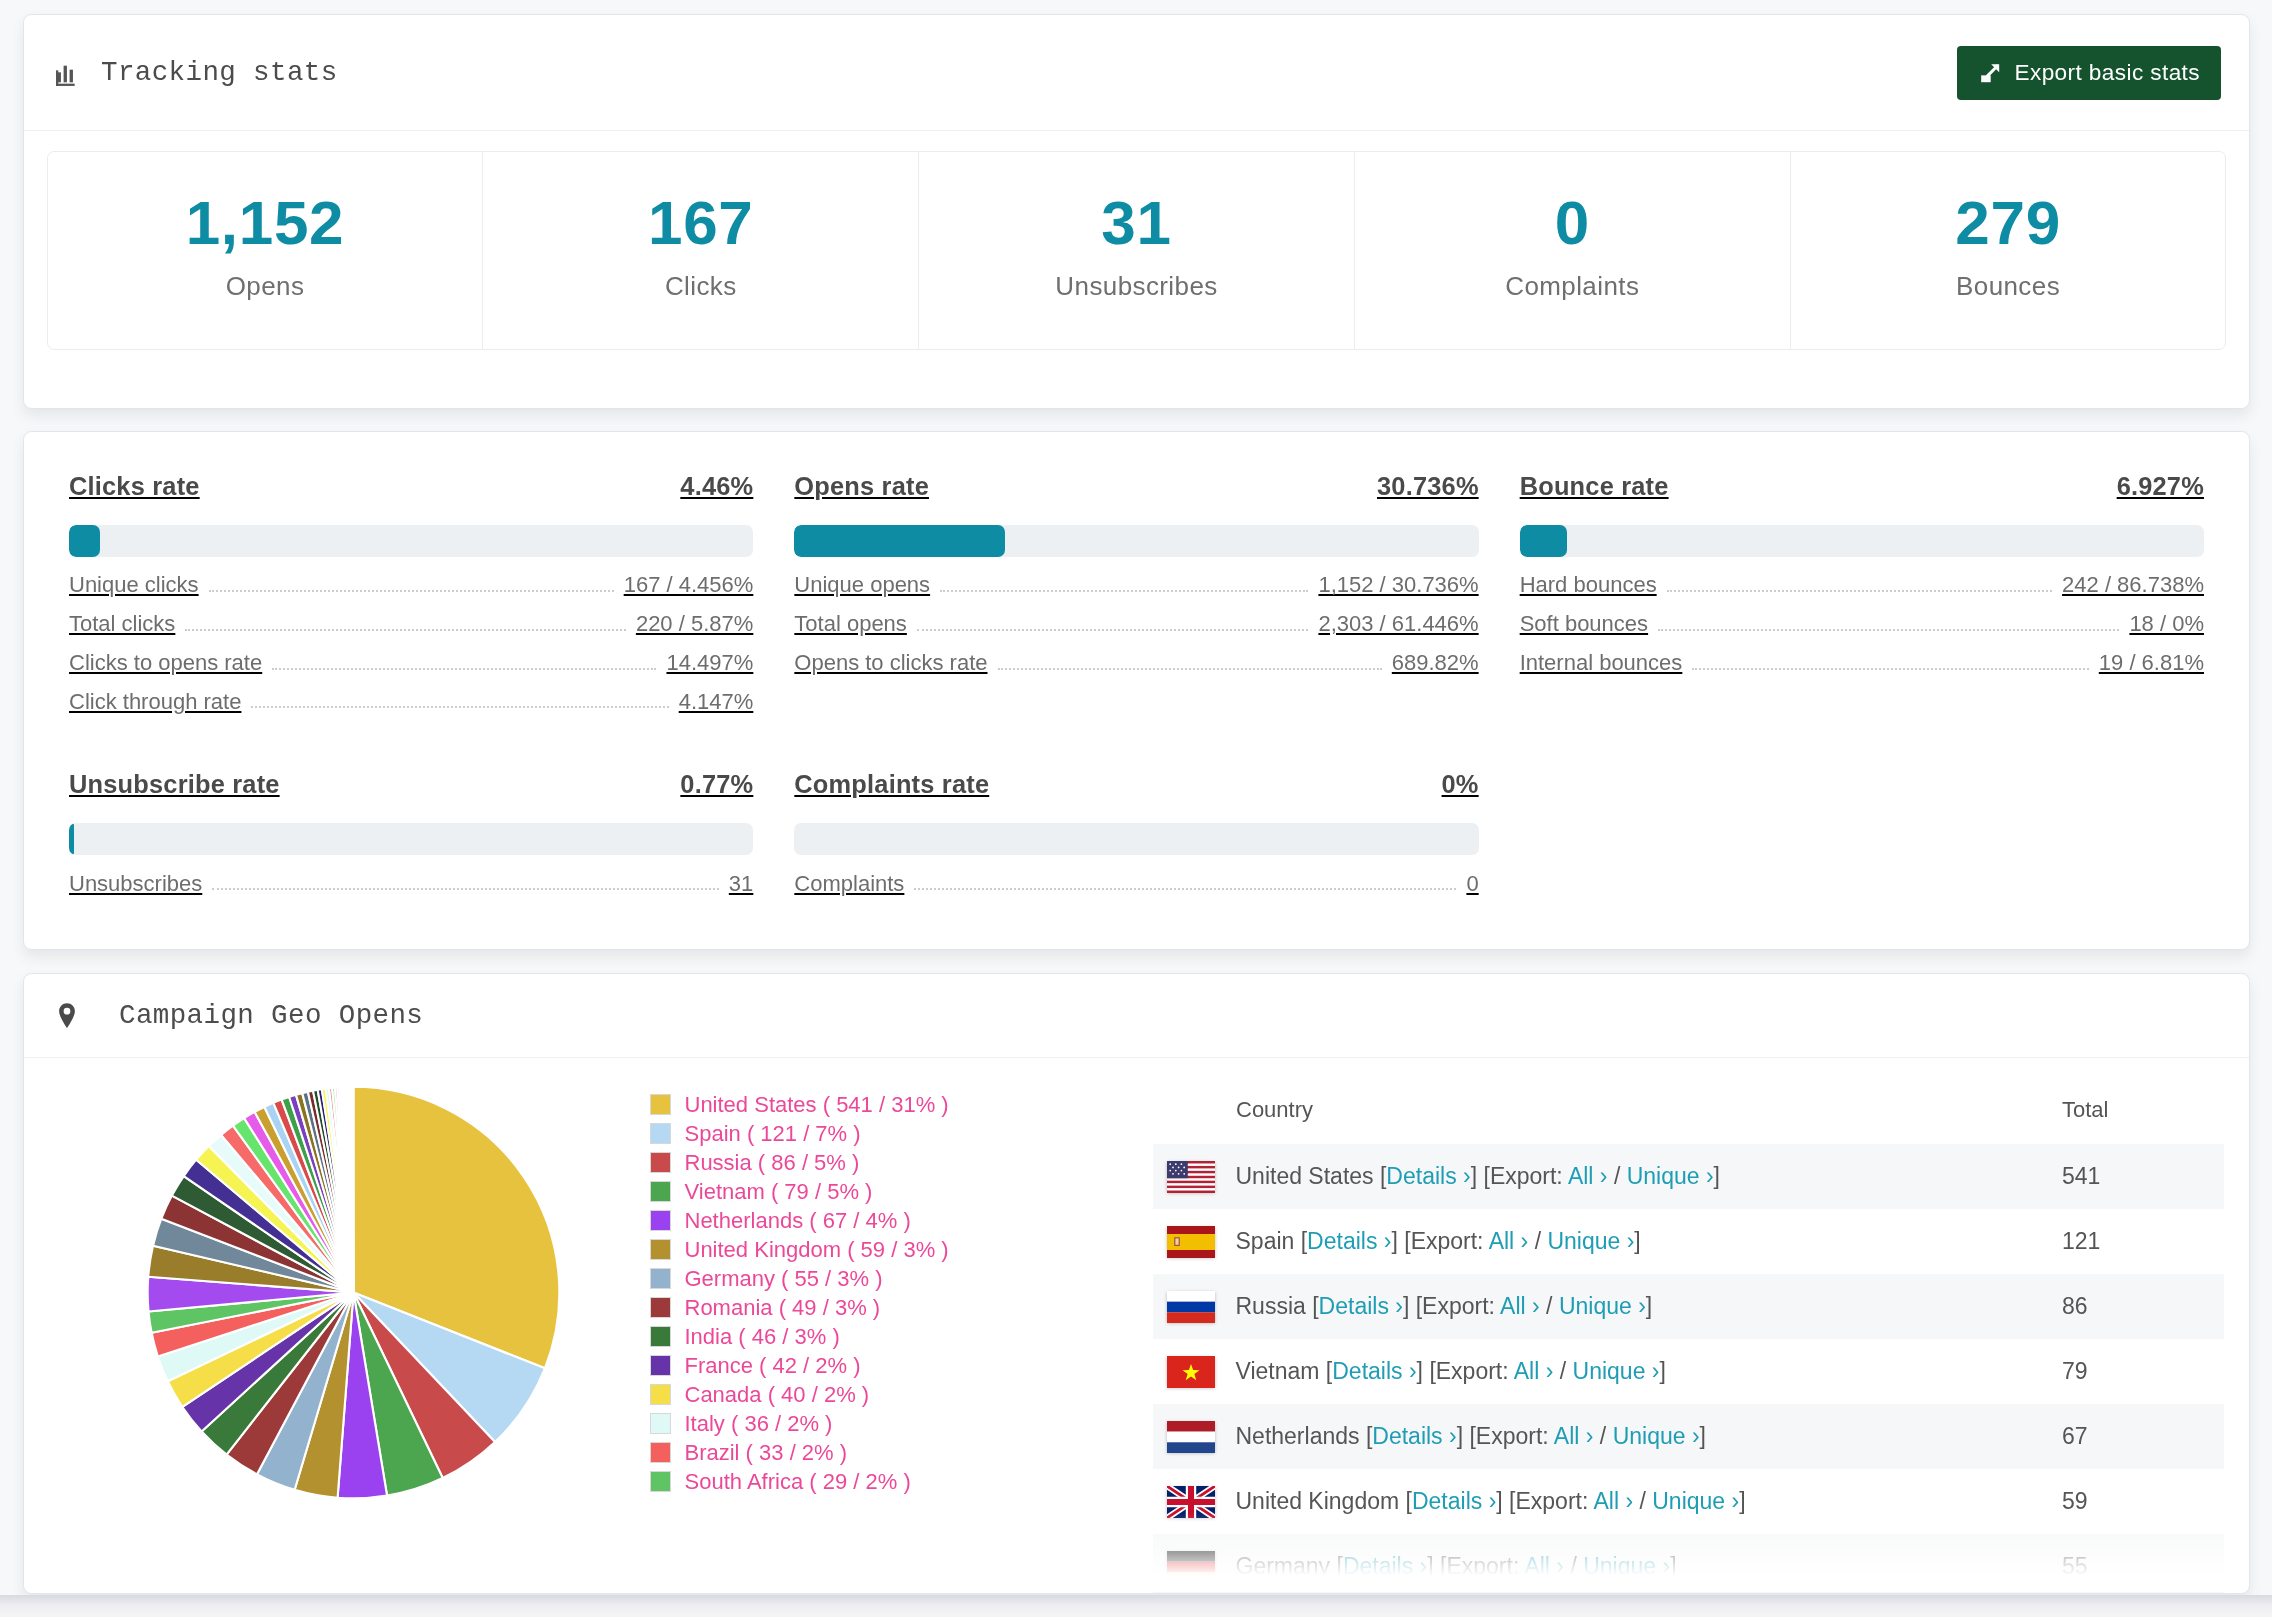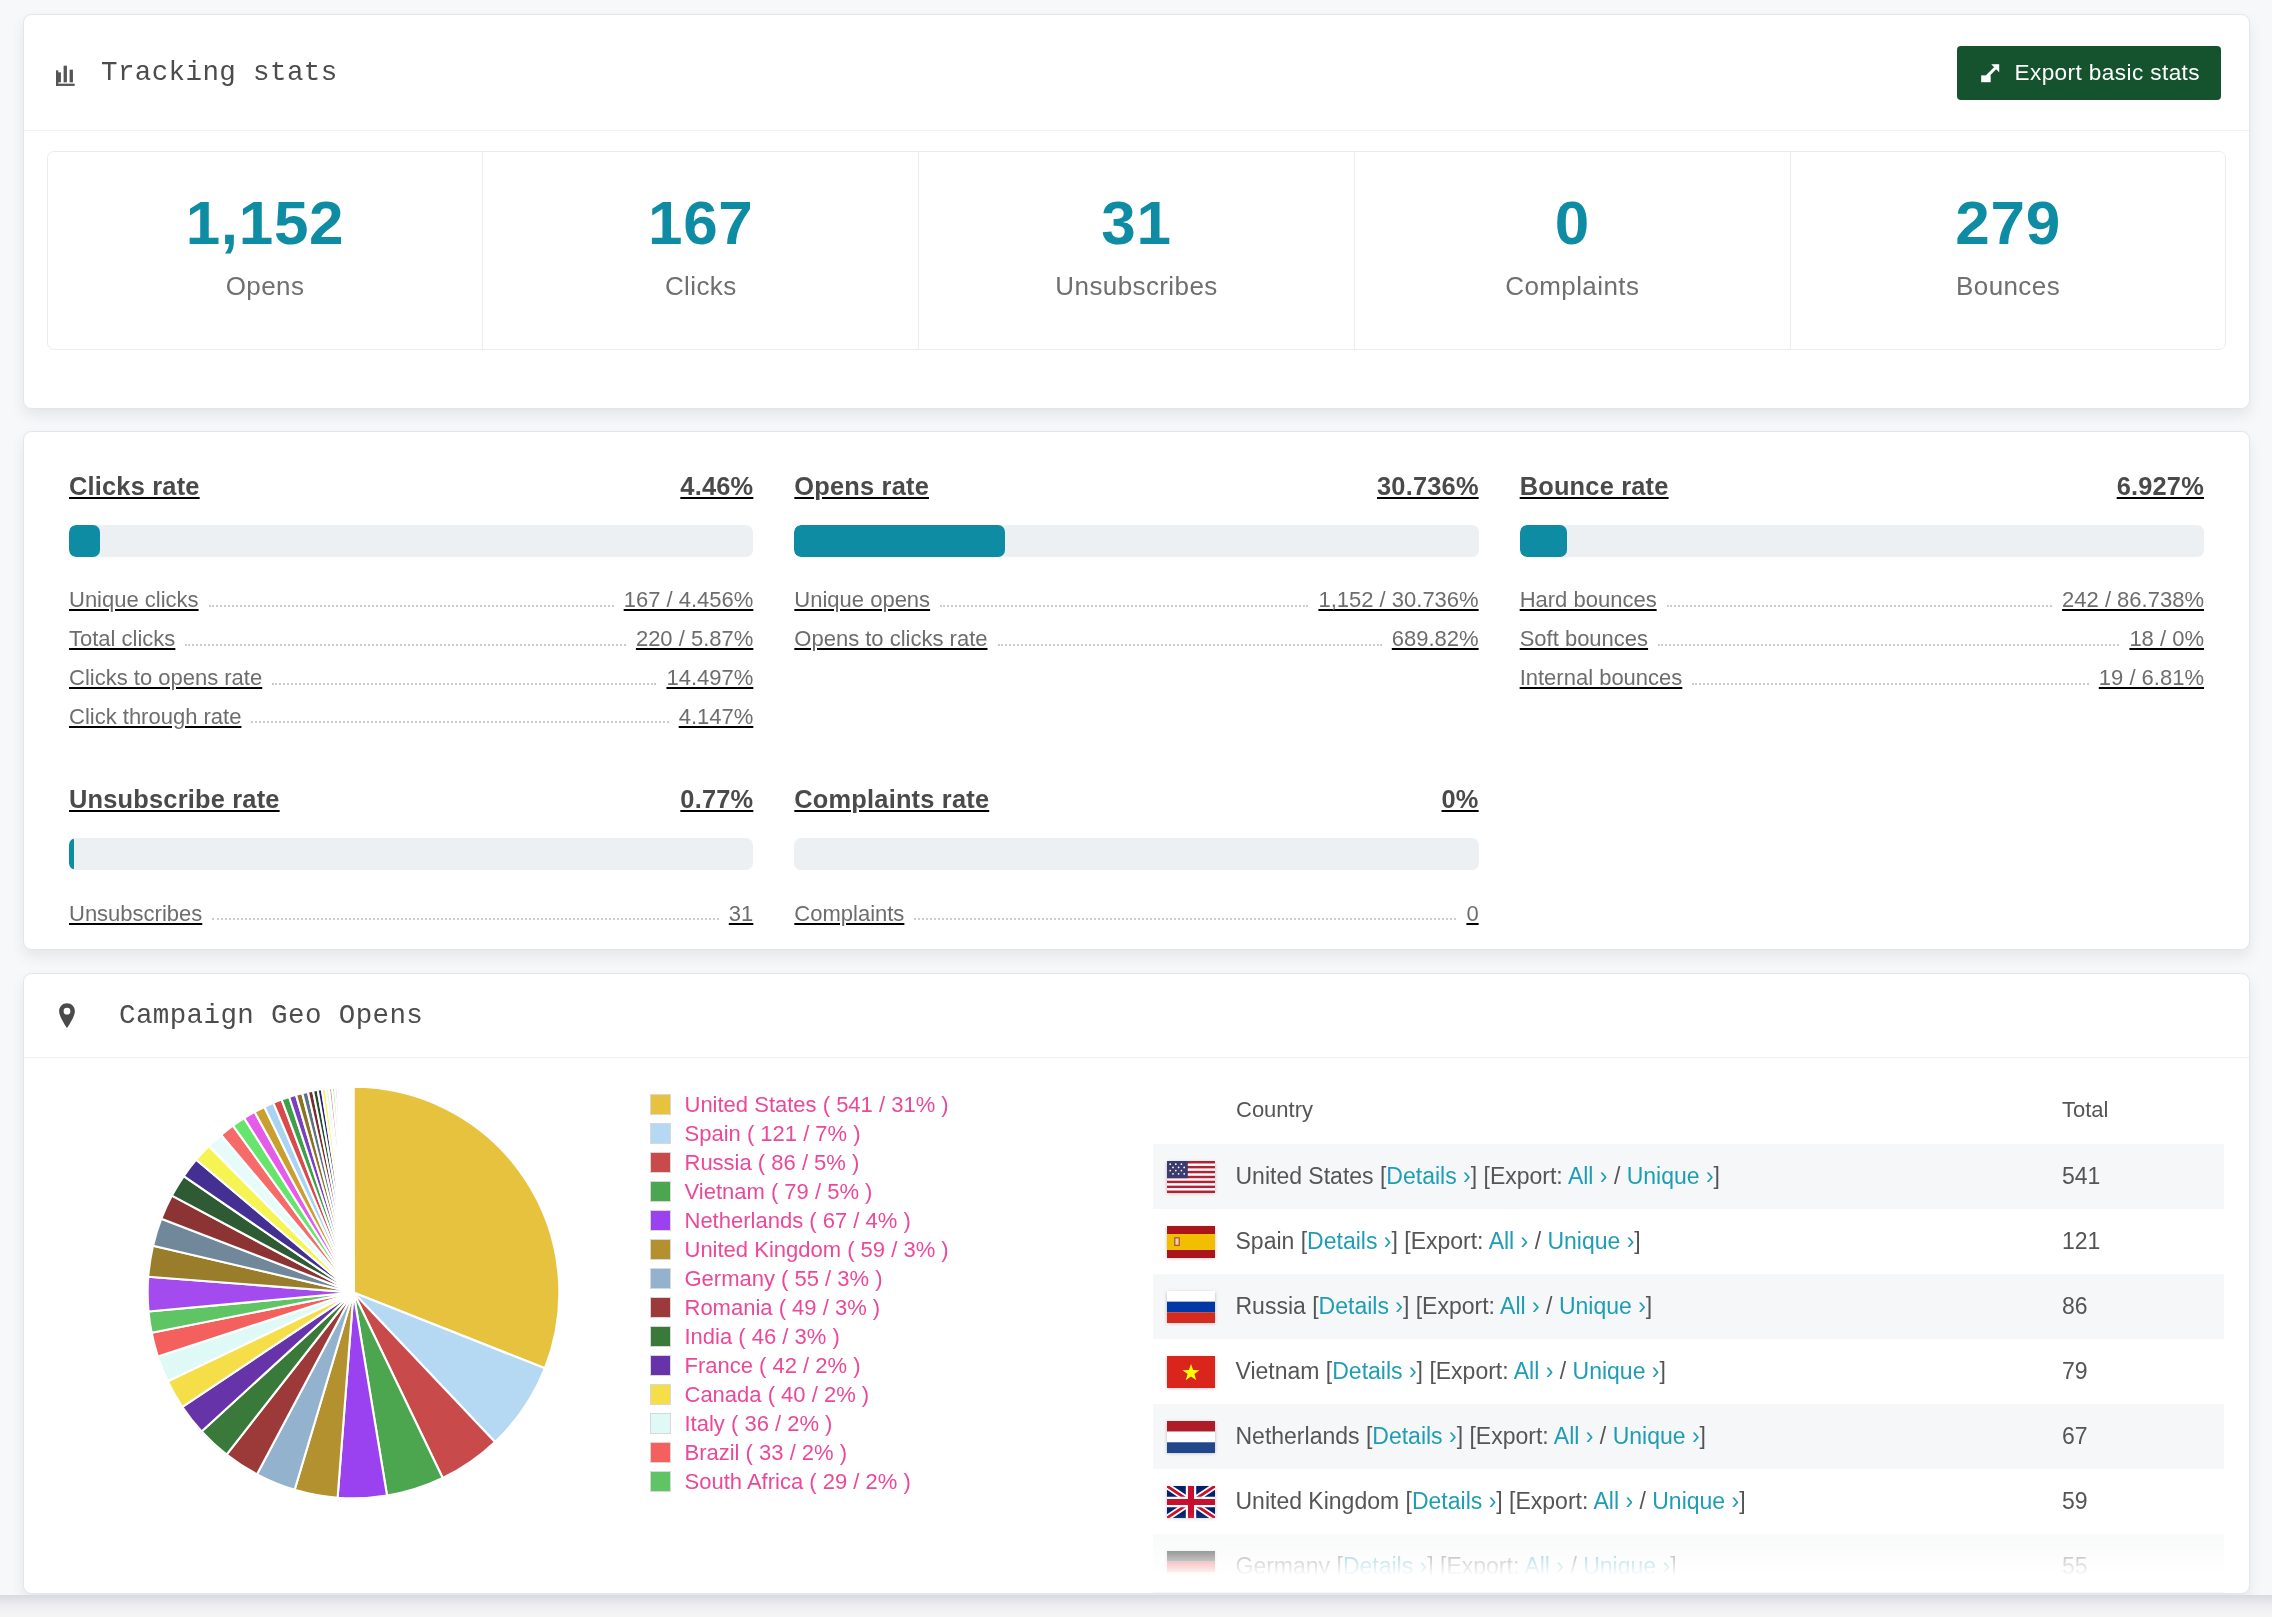--- a/index.html
+++ b/index.html
@@ -40,21 +40,21 @@
   .stat{flex:1;text-align:center;padding:35px 0 47px;border-right:1.4px solid #ebecee;}
   .stat:last-child{border-right:none;}
   .stat-value{font-size:62px;font-weight:700;color:#0E8CA4;letter-spacing:0.7px;}
   .stat-label{font-size:26px;color:#6f6f6f;margin-top:13px;letter-spacing:0.4px;text-align:center;}
 
   #rates{display:grid;grid-template-columns:repeat(3,1fr);column-gap:41px;row-gap:49px;padding:40px 45px;text-decoration:underline;}
   .rate-head{display:flex;justify-content:space-between;align-items:baseline;
     font-size:25.4px;font-weight:700;color:#4a4a4a;letter-spacing:0.2px;}
   .bar-track{margin-top:24px;height:32px;background:#edf0f3;border-radius:7px;overflow:hidden;}
   .bar-fill{height:100%;background:#0E8CA4;border-radius:7px;}
-  .rate-rows{margin-top:24px;}
+  .rate-rows{margin-top:9px;}
   .rate-row{display:flex;align-items:flex-end;padding:6.4px 0;font-size:22px;color:#6d6d6d;}
   .rate-row .lbl{white-space:nowrap;}
   .rate-row .val{white-space:nowrap;}
   .leader{flex:1;border-bottom:2.1px dotted #cccccc;margin:0 10px 6.4px;}
 
   #geo-pie{position:absolute;left:118px;top:107px;}
   #geo-legend{position:absolute;left:626px;top:116px;list-style:none;margin:0;padding:0;}
   .legend-item{display:flex;align-items:center;height:29px;font-size:22px;color:#ec4899;cursor:pointer;white-space:nowrap;}
   .swatch{width:20.5px;height:20.5px;border:1.4px solid #d8d8d8;margin-right:14px;box-sizing:border-box;flex:0 0 20.5px;}
 
@@ -168,20 +168,25 @@
           <span>30.736%</span>
         </div>
         <div class="bar-track">
           <div class="bar-fill" style="width: 30.736%;"></div>
         </div>
         <div class="rate-rows">
           <div class="rate-row">
             <span class="lbl">Unique opens</span>
             <span class="leader"></span>
             <span class="val">1,152 / 30.736%</span>
+          </div>
+          <div class="rate-row">
+            <span class="lbl">Total opens</span>
+            <span class="leader"></span>
+            <span class="val">2,303 / 61.446%</span>
           </div>
           <div class="rate-row">
             <span class="lbl">Opens to clicks rate</span>
             <span class="leader"></span>
             <span class="val">689.82%</span>
           </div>
         </div>
       </div>
       <div class="rate-section">
         <div class="rate-head">

